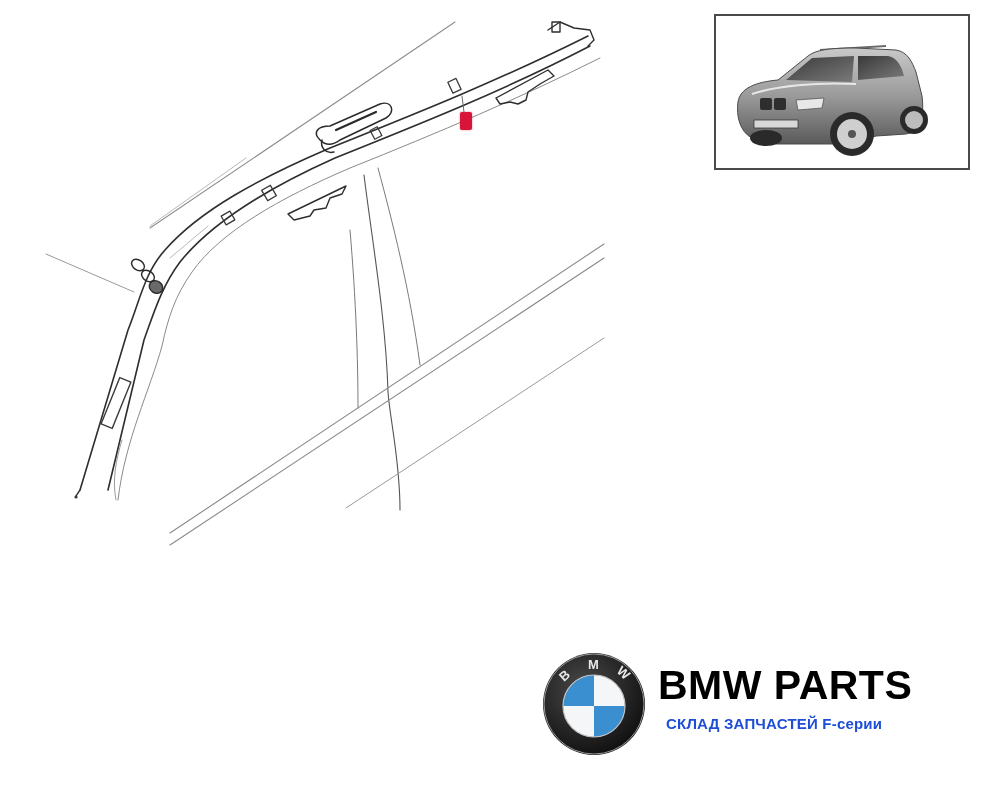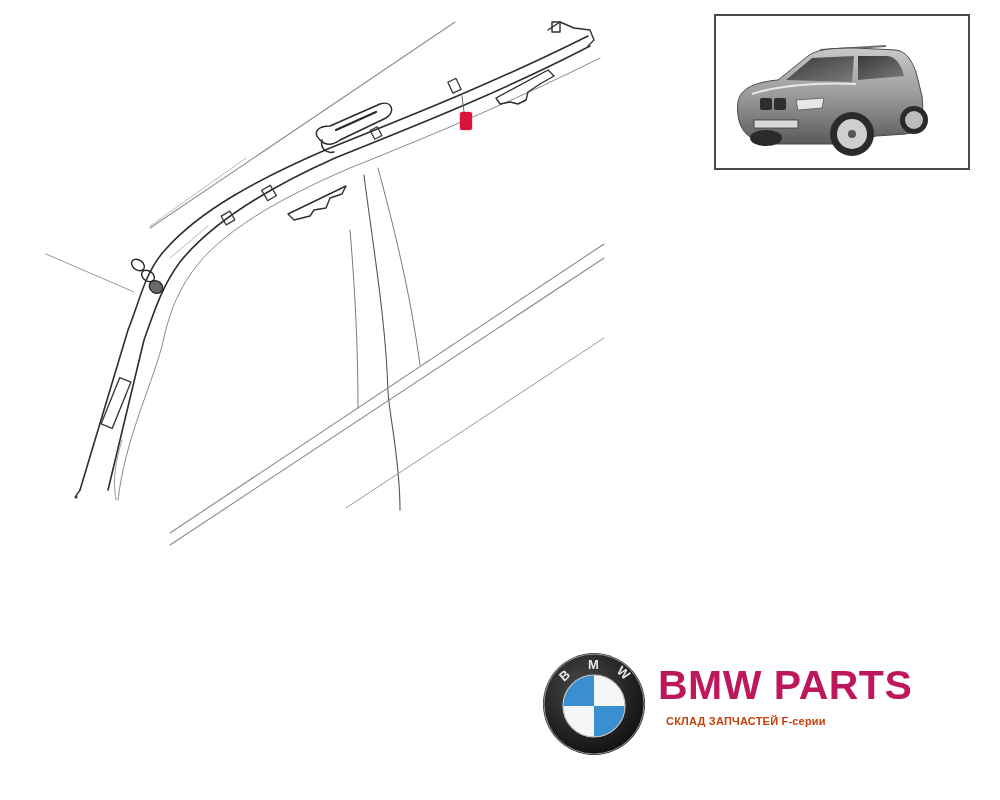--- a/index.html
+++ b/index.html
@@ -74,31 +74,31 @@
       height: 104px;
     }
     .brand-title {
       position: absolute;
       left: 116px;
       top: 10px;
       font-family: "Liberation Sans", sans-serif;
       font-weight: bold;
       font-size: 41px;
       letter-spacing: 0.5px;
-      color: #be185d;
+      color: #000000;
       white-space: nowrap;
     }
     .brand-subtitle {
       position: absolute;
       left: 124px;
       top: 63px;
       font-family: "Liberation Sans", sans-serif;
       font-weight: bold;
-      font-size: 11px;
-      color: #c2410c;
+      font-size: 15px;
+      color: #1d4ed8;
       white-space: nowrap;
       letter-spacing: 0.2px;
     }
   </style>
 </head>
 <body>
 
 <div class="page">
 
   <svg class="diagram-svg" viewBox="0 0 1000 800" xmlns="http://www.w3.org/2000/svg">

